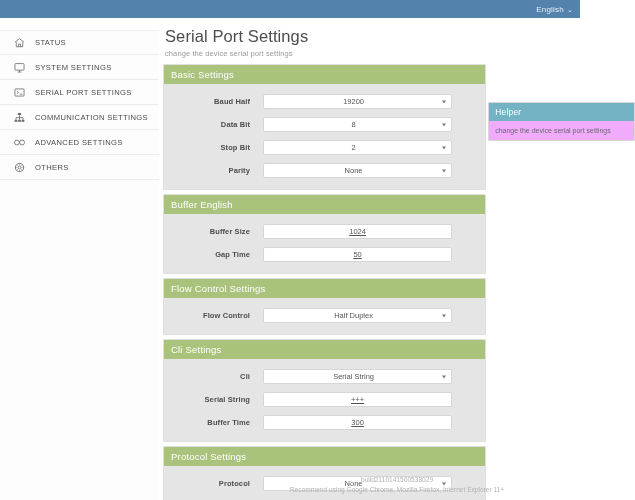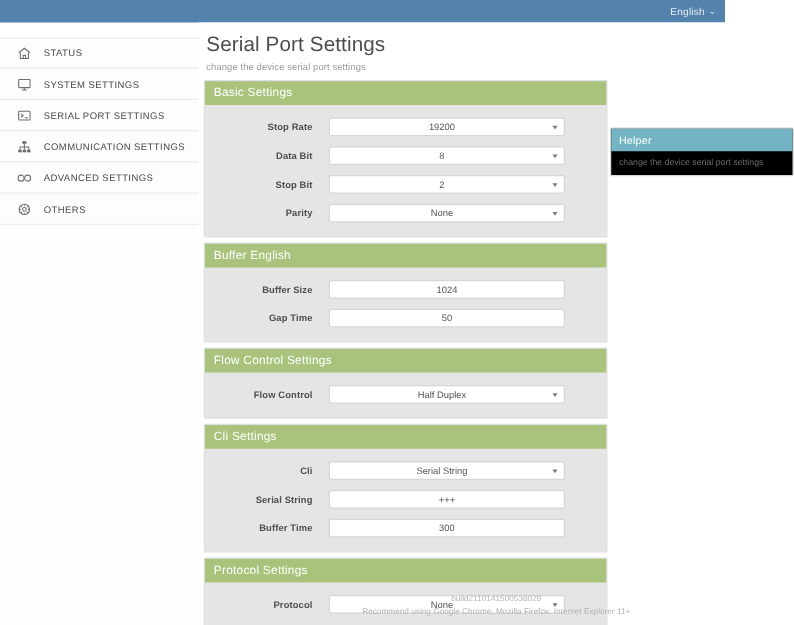--- a/index.html
+++ b/index.html
@@ -85,24 +85,24 @@
     position: relative; height: 15px; border: 1px solid #d6d6d6;
     background: #fff; border-radius: 2px; display: flex; align-items: center;
     padding: 0 6px; font-size: 7.5px; color: #555; justify-content: center;
   }
   .ctl.select { padding-right: 14px; cursor: pointer; }
   .ctl .caret {
     position: absolute; right: 5px; top: 50%; transform: translateY(-50%);
     width: 0; height: 0; border-left: 2.6px solid transparent;
     border-right: 2.6px solid transparent; border-top: 3px solid #7a7a7a;
   }
-  .ctl.input { cursor: text; }
-
-  
-  .helper { border: 1px solid #d8d8d8; background: #000000; border-radius: 1px; }
+  .ctl.input { cursor: text; text-decoration: underline; }
+
+  
+  .helper { border: 1px solid #d8d8d8; background: #f0abfc; border-radius: 1px; }
   .helper-head {
     background: #74b3c4; color: #fff; font-size: 8.5px;
     padding: 4px 6px; letter-spacing: .2px;
   }
   .helper-body { font-size: 7px; color: #6b6b6b; padding: 5px 6px; line-height: 1.3; }
 
   
   .footer {
     position: absolute; left: 159px; bottom: 5px; width: 476px;
     text-align: center; color: #b2b2b2; font-size: 6.6px; line-height: 1.5;
@@ -200,21 +200,21 @@
     </div>
 
     <div class="body-split">
 
       <div class="main-col">
 
         <div class="panel">
           <div class="panel-head">Basic Settings</div>
           <div class="panel-body">
             <div class="form-row">
-              <div class="f-label">Stop Rate</div>
+              <div class="f-label">Baud Half</div>
               <div class="f-field">
                 <div class="ctl select">
                   <span>19200</span>
                   <span class="caret"></span>
                 </div>
               </div>
             </div>
             <div class="form-row">
               <div class="f-label">Data Bit</div>
               <div class="f-field">

